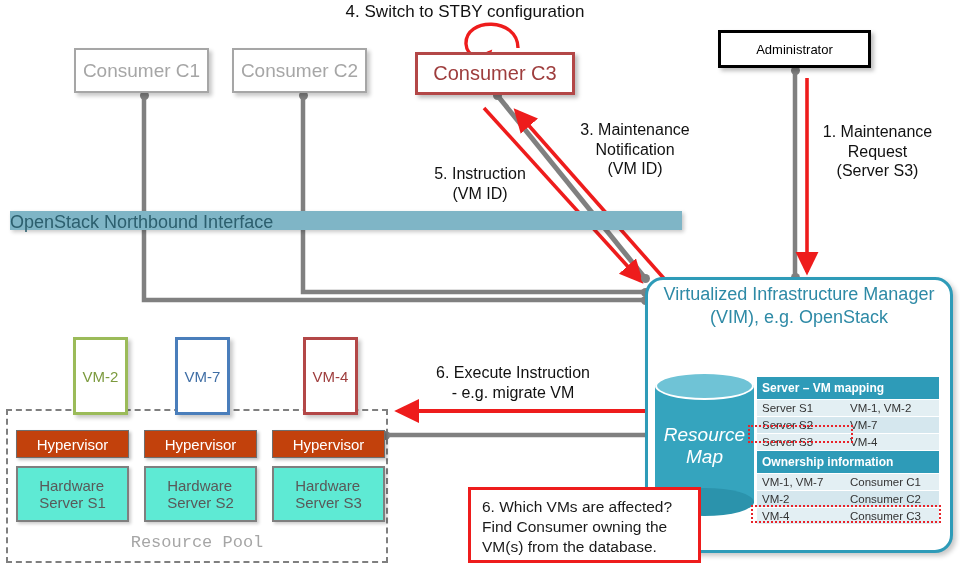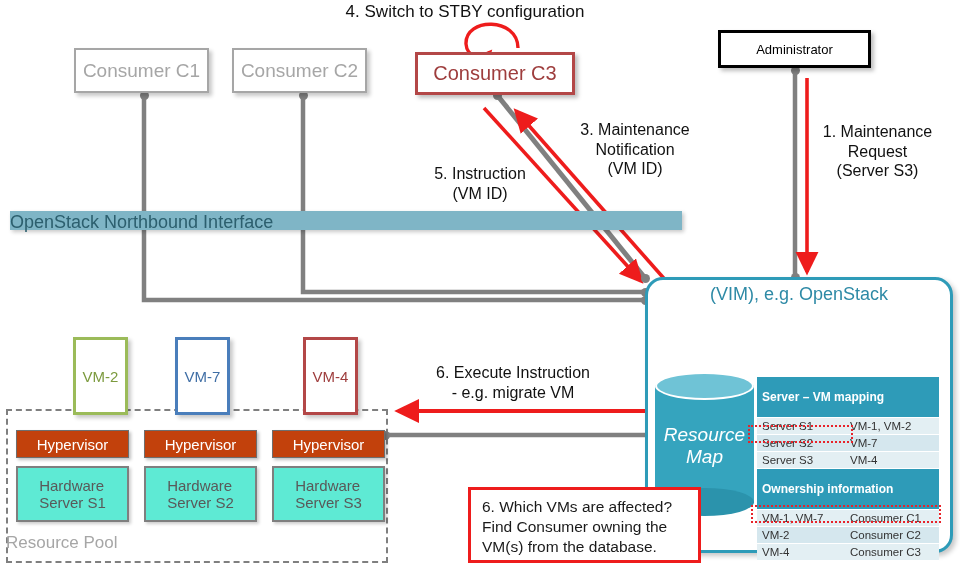--- a/index.html
+++ b/index.html
@@ -63,21 +63,21 @@
   .vim-title{position:absolute;color:#2e8aa6;font-size:18px;text-align:center;line-height:1.25;}
 
   
   .cyl-body{position:absolute;background:#35a4be;}
   .cyl-top{position:absolute;background:#6fc3d6;border-radius:50%;border:2px solid #ffffff;box-sizing:border-box;}
   .cyl-bottom{position:absolute;background:#2b93ac;border-radius:50%;}
   .cyl-label{position:absolute;color:#fff;font-size:19px;text-align:center;line-height:1.15;z-index:4;font-style:italic;}
 
   
   .tbl{position:absolute;font-size:11.5px;color:#333;border-collapse:collapse;}
-  .tbl .hdr td{background:#2e9bb8;color:#fff;font-weight:bold;font-size:12px;padding:13px 5px;}
+  .tbl .hdr td{background:#2e9bb8;color:#fff;font-weight:bold;font-size:12px;padding:4px 5px;}
   .tbl td{padding:2px 5px;background:#e3eff3;border-bottom:1px solid #fff;white-space:nowrap;}
   .tbl tr.alt td{background:#d5e7ee;}
   .tbl .c1{width:78px;}
   .hilite{position:absolute;border:2px dotted #e8232a;box-sizing:border-box;pointer-events:none;}
 
   
   .callout{
     position:absolute;box-sizing:border-box;border:3px solid #ee1c1c;background:#fff;
     font-size:15.5px;color:#1a1a1a;line-height:1.28;padding:7px 9px 6px 11px;
   }
@@ -162,20 +162,21 @@
   <div class="lbl" style="left:400px;top:164px;width:160px;">5. Instruction
 (VM ID)</div>
   <div class="lbl" style="left:398px;top:363px;width:230px;">6. Execute  Instruction
 - e.g. migrate VM</div>
 
   <div class="nb-bar" style="left:10px;top:211px;width:672px;height:19px;"></div>
   <div class="nb-text" style="left:10px;top:212px;">OpenStack Northbound Interface</div>
 
   <div class="vim" style="left:645px;top:277px;width:308px;height:276px;"></div>
   <div class="vim-title" style="left:650px;top:283px;width:298px;">
+    <div>Virtualized Infrastructure  Manager</div>
     <div>(VIM), e.g. OpenStack</div>
   </div>
 
   <div class="cyl-body" style="left:655px;top:385px;width:99px;height:118px;"></div>
   <div class="cyl-bottom" style="left:655px;top:488px;width:99px;height:28px;"></div>
   <div class="cyl-top" style="left:655px;top:372px;width:99px;height:28px;"></div>
   <div class="cyl-label" style="left:655px;top:424px;width:99px;">
     <div>Resource</div>
     <div>Map</div>
   </div>
@@ -217,21 +218,21 @@
   <div class="hilite" style="left:748px;top:425px;width:105px;height:18px;"></div>
   <div class="hilite" style="left:751px;top:505px;width:190px;height:18px;"></div>
 
   <div class="callout" style="left:468px;top:487px;width:233px;height:76px;">
     <span>6. Which VMs are affected?
 Find Consumer owning the
 VM(s) from the database.</span>
   </div>
 
   <div class="pool" style="left:6px;top:409px;width:382px;height:154px;"></div>
-  <div class="pool-label" style="left:6px;top:533px;width:382px;text-align:left;">Resource  Pool</div>
+  <div class="pool-label" style="left:6px;top:533px;width:382px;text-align:center;font-family:Liberation Mono, monospace;">Resource  Pool</div>
 
   <div class="vm vm-green" style="left:73px;top:337px;width:55px;height:78px;">
     <span>VM-2</span>
   </div>
   <div class="vm vm-blue" style="left:175px;top:337px;width:55px;height:78px;">
     <span>VM-7</span>
   </div>
   <div class="vm vm-red" style="left:303px;top:337px;width:55px;height:78px;">
     <span>VM-4</span>
   </div>

